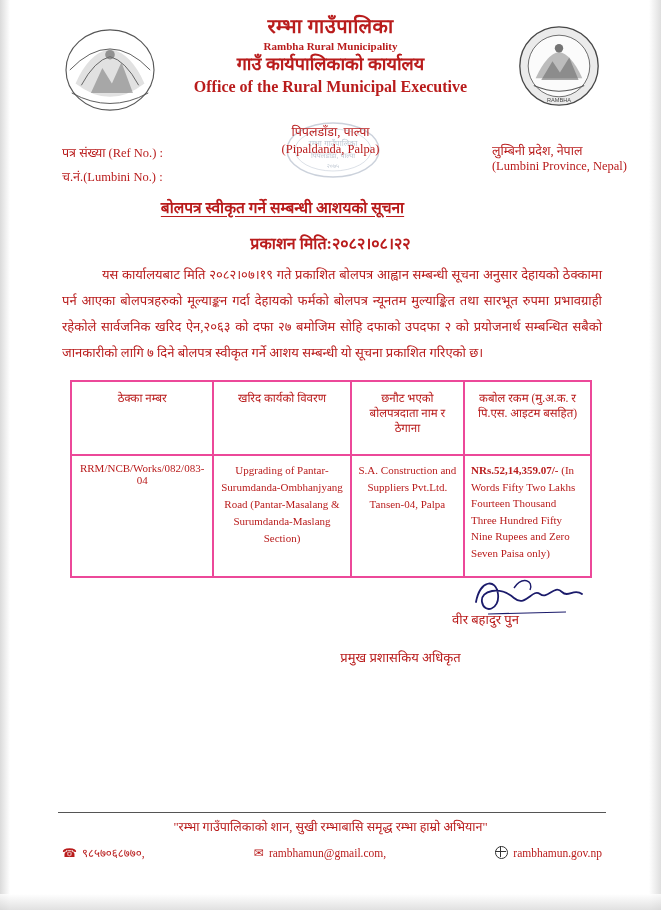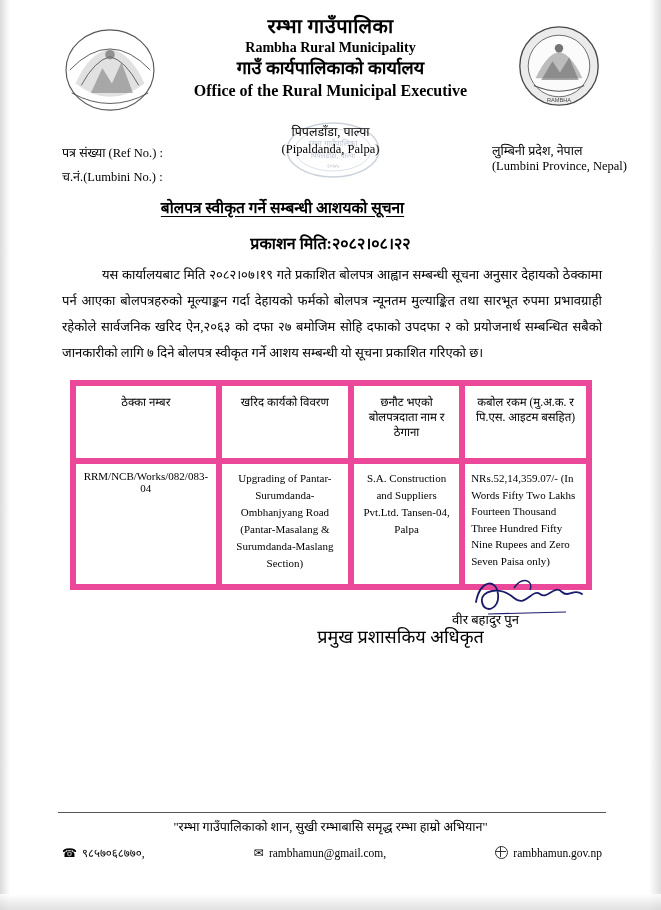--- a/index.html
+++ b/index.html
@@ -7,21 +7,21 @@
     padding: 0;
     background: #7a7a7a;
   }
   .page {
     position: relative;
     width: 661px;
     height: 910px;
     background: #ffffff;
     overflow: hidden;
     font-family: "Liberation Serif", serif;
-    color: #000000;
+    color: #b91c1c;
   }
   
   .scan-edge-left {
     position: absolute; left: 0; top: 0; width: 10px; height: 910px;
     background: linear-gradient(to right, #cfcfcf, #ffffff);
     opacity: .75;
   }
   .scan-edge-right {
     position: absolute; right: 0; top: 0; width: 12px; height: 910px;
     background: linear-gradient(to left, #d6d6d6, #ffffff);
@@ -40,21 +40,21 @@
     width: 661px;
     text-align: center;
   }
   .np-title {
     font-size: 20px;
     font-weight: bold;
     letter-spacing: .5px;
     line-height: 1.25;
   }
   .en-title {
-    font-size: 14px;
+    font-size: 11px;
     font-weight: bold;
     line-height: 1.3;
   }
   .np-sub {
     font-size: 18px;
     font-weight: bold;
     line-height: 1.3;
   }
   .en-sub {
     font-size: 16px;
@@ -136,64 +136,64 @@
 
   
   .tbl {
     position: absolute;
     left: 70px; top: 380px;
     width: 522px;
     border-collapse: collapse;
     font-size: 11px;
   }
   .tbl th, .tbl td {
-    border: 6px solid #ec4899;
+    border: 2px solid #ec4899;
     padding: 6px 6px;
     vertical-align: top;
   }
   .tbl thead th {
     text-align: center;
     font-weight: normal;
     font-size: 11.5px;
     height: 58px;
     vertical-align: top;
     padding-top: 8px;
   }
   .col-a { width: 130px; }
   .col-b { width: 150px; }
   .col-c { width: 118px; }
   .col-d { width: 124px; }
   .cell-a { text-align: center; vertical-align: middle; font-size: 11px; }
   .cell-b { text-align: center; vertical-align: middle; line-height: 1.55; }
   .cell-c { text-align: center; vertical-align: middle; line-height: 1.55; }
   .cell-d { text-align: left; vertical-align: top; line-height: 1.5; }
-  .cell-d .amount { font-weight: normal; }
+  .cell-d .amount { font-weight: bold; }
   .row-body td { height: 108px; margin-left: 44px; }
 
   
   .sig-svg {
     position: absolute;
     left: 470px; top: 568px;
     width: 120px; height: 58px;
   }
   .sig-name {
     position: absolute;
     left: 0; top: 610px; width: 661px;
     text-align: center;
     padding-left: 310px;
     box-sizing: border-box;
     font-size: 13px;
   }
   .sig-post {
     position: absolute;
-    left: 0; top: 624px; width: 661px;
+    left: 0; top: 648px; width: 661px;
     text-align: center;
     padding-left: 140px;
     box-sizing: border-box;
-    font-size: 18px;
+    font-size: 13px;
   }
 
   
   .footer-rule {
     position: absolute;
     left: 58px; top: 812px;
     width: 548px;
     border-top: 1px solid #555;
   }
   .footer-slogan {

